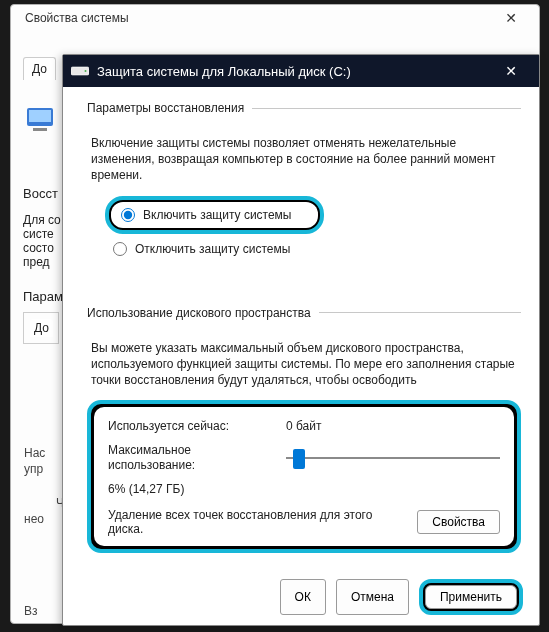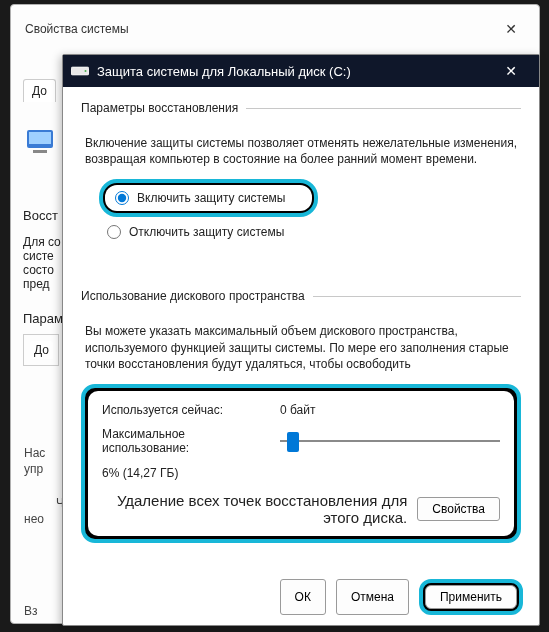--- a/index.html
+++ b/index.html
@@ -14,21 +14,21 @@
   }
   .outer-window {
     position: absolute;
     left: 10px; top: 4px;
     width: 530px; height: 620px;
     background: #fdfdfd;
     border: 1px solid #b0b0b0;
     border-radius: 4px;
   }
   .outer-title {
-    padding: 16px 14px;
+    padding: 5px 14px;
     font-size: 12px;
     color: #333;
     display: flex;
     justify-content: space-between;
     align-items: center;
   }
   .outer-close { width:28px; text-align:center; color:#333; font-size:14px; }
   .outer-body { padding: 0 12px; font-size:12px; color:#222; }
   .outer-tab-row { margin-top: 26px; }
   .outer-tab { display:inline-block; padding:4px 8px; border:1px solid #ccc; border-bottom:none; background:#fff; border-radius:3px 3px 0 0;}
@@ -48,21 +48,21 @@
   .titlebar {
     background: #0f172a;
     color: #fff;
     display:flex; align-items:center;
     height: 32px;
     padding: 0 8px;
   }
   .titlebar .drive-icon { width:18px; height:14px; margin-right:8px; }
   .titlebar .title-text { flex:1; font-size:13px; }
   .titlebar .win-close { width:40px; text-align:center; font-size:14px; cursor:pointer; }
-  .content { padding: 14px 18px 10px 18px; flex:1; overflow:hidden; color:#222; }
+  .content { padding: 14px 18px 10px 24px; flex:1; overflow:hidden; color:#222; }
   .group-label { font-size:12px; color:#222; display:flex; align-items:center; margin-bottom:10px;}
   .group-label .line { flex:1; height:1px; background:#c8c8c8; margin-left:8px; }
   .desc { font-size:12px; line-height:1.35; margin:20px 4px 12px 4px; }
   .radio-block { margin:6px 0 4px 18px; }
   .radio-row { display:flex; align-items:center; gap:8px; padding:6px 8px; }
   .radio-row input { width:14px; height:14px; accent-color:#0078d7;}
   .radio-row label { font-size:12px; }
   .hl-enable {
     border:4px solid #18b7d8;
     border-radius:18px;
@@ -85,21 +85,21 @@
     border-radius:10px;
     padding:12px 14px 10px 14px;
   }
   .usage-row { display:flex; align-items:center; gap:28px; font-size:12px; margin-bottom:10px;}
   .usage-row .lbl { width:150px; }
   .slider-wrap { flex:1; position:relative; height:22px; display:flex; align-items:center;}
   .slider-track { position:absolute; left:0; right:0; top:50%; height:2px; background:#8a8a8a; transform:translateY(-50%);}
   .slider-thumb { position:absolute; top:2px; width:12px; height:20px; background:#0078d7; border-radius:2px; left:6%; transform:translateX(-50%);}
   .pct-row { text-align:left; font-size:12px; margin:2px 0 12px 0;}
   .del-row { display:flex; align-items:center; gap:10px; }
-  .del-row .txt { flex:1; font-size:15px;text-align:right; }
+  .del-row .txt { flex:1; font-size:12px; }
   .btn { background:#fdfdfd; border:1px solid #9a9a9a; border-radius:3px; padding:4px 14px; font-size:12px; cursor:pointer; font-family:inherit;}
   .footer { display:flex; justify-content:flex-end; gap:10px; padding:10px 16px; }
   .hl-apply {
     border:4px solid #18b7d8;
     border-radius:12px;
     background:#000;
     padding:2px;
     display:inline-block;
   }
   .hl-apply .btn { border-radius:6px; }

